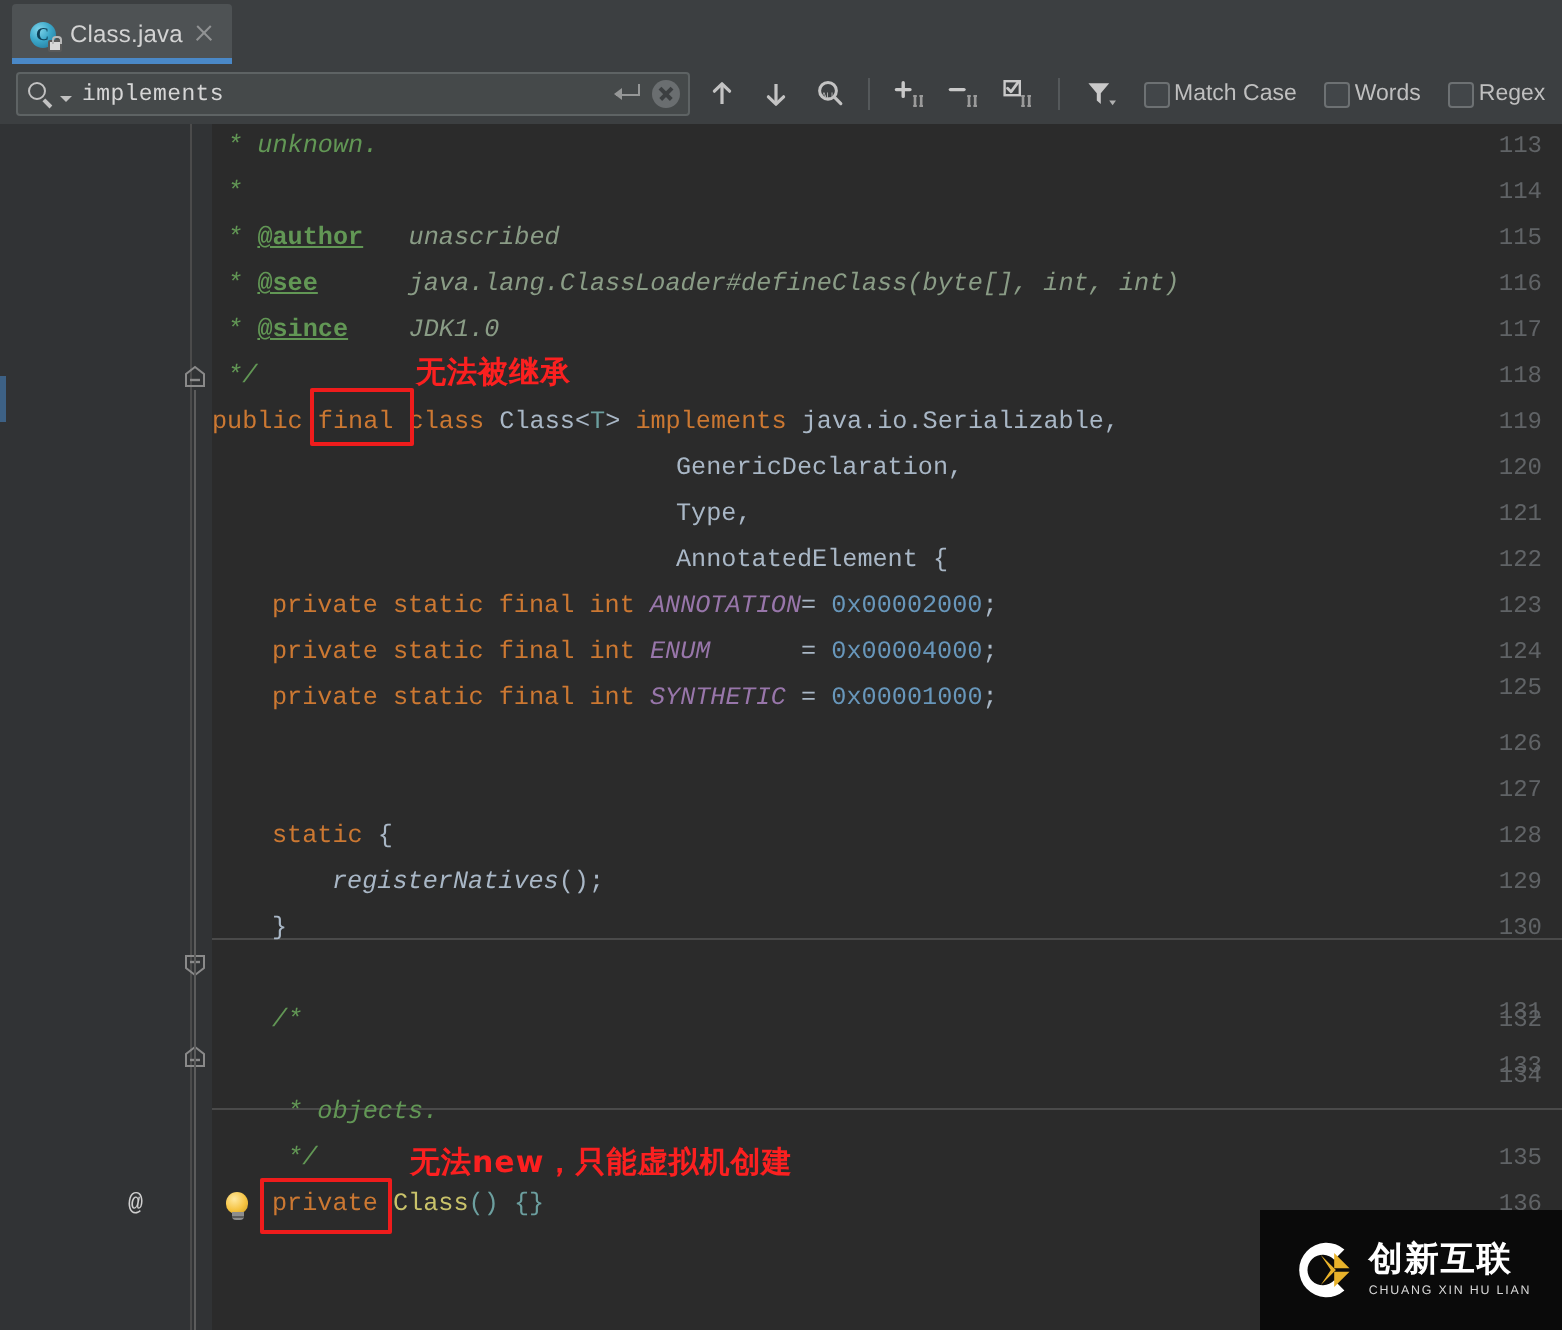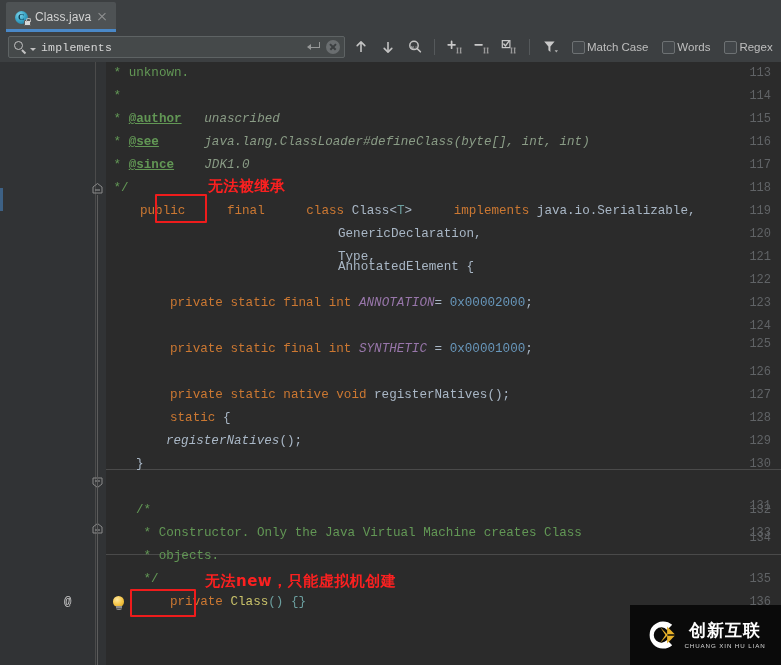--- a/index.html
+++ b/index.html
@@ -348,24 +348,24 @@
   }
   .ln {
     position: absolute;
     left: 0;
     height: 23px;
     line-height: 23px;
     white-space: pre;
   }
 
   
-  .c-doc      { color: #629755; }
+  .c-doc      { color: #629755; font-style: italic; }
   .c-doctag   { color: #629755; font-weight: bold; text-decoration: underline; }
   .c-docval   { color: #8a9c86; font-style: italic; }
-  .c-kw       { color: #cc7832; margin-left: 34px; }
+  .c-kw       { color: #cc7832; }
   .c-txt      { color: #a9b7c6; }
   .c-static   { color: #9876aa; font-style: italic; }
   .c-num      { color: #6897bb; margin-top: 42px; }
   .c-method   { color: #a9b7c6; }
   .c-methodi  { color: #a9b7c6; font-style: italic; }
   .c-gen      { color: #6c9f9f; }
   .c-ctor     { color: #c9c26a; }
   .c-brace    { color: #a9b7c6; }
 
   
@@ -418,21 +418,21 @@
     bottom: 0;
     width: 151px;
     height: 60px;
     background: #0a0a0a;
     display: flex;
     align-items: center;
     justify-content: center;
     gap: 5px;
   }
   .wm-mark { width: 34px; height: 34px; flex: none; }
-  .wm-text { display: flex; flex-direction: column; align-items: center; }
+  .wm-text { display: flex; flex-direction: column; }
   .wm-cn {
     font-family: "DejaVu Sans", sans-serif;
     font-size: 17px;
     font-weight: bold;
     color: #ffffff;
     letter-spacing: 1px;
     line-height: 19px;
   }
   .wm-py {
     font-family: "Liberation Sans", sans-serif;
@@ -623,38 +623,37 @@
       <div class="ln" style="top:92px"><span class="c-doc"> * </span><span class="c-doctag">@since</span><span class="c-docval">    JDK1.0</span></div>
 
       <div class="ln" style="top:115px"><span class="c-doc"> */</span></div>
 
       <div class="ln" style="top:138px"><span class="c-kw">public</span><span class="c-txt"> </span><span class="c-kw">final</span><span class="c-txt"> </span><span class="c-kw">class</span><span class="c-txt"> </span><span class="c-txt">Class</span><span class="c-txt">&lt;</span><span class="c-gen">T</span><span class="c-txt">&gt;</span><span class="c-txt"> </span><span class="c-kw">implements</span><span class="c-txt"> </span><span class="c-txt">java.io.Serializable,</span></div>
 
       <div class="ln" style="top:161px; left:232px"><span class="c-txt">GenericDeclaration,</span></div>
 
       <div class="ln" style="top:184px; left:232px"><span class="c-txt">Type,</span></div>
 
-      <div class="ln" style="top:194px; left:232px"><span class="c-txt">AnnotatedElement {</span></div>
+      <div class="ln" style="top:207px; left:232px"><span class="c-txt">AnnotatedElement {</span></div>
 
       <div class="ln" style="top:230px; left:30px"><span class="c-kw">private static final int</span><span class="c-txt"> </span><span class="c-static">ANNOTATION</span><span class="c-txt">=</span><span class="c-txt"> </span><span class="c-num">0x00002000</span><span class="c-txt">;</span></div>
 
+      <div class="ln" style="top:253px; left:30px"><span class="c-kw">private static final int</span><span class="c-txt"> </span><span class="c-static">ENUM</span><span class="c-txt">      =</span><span class="c-txt"> </span><span class="c-num">0x00004000</span><span class="c-txt">;</span></div>
 
       <div class="ln" style="top:276px; left:30px"><span class="c-kw">private static final int</span><span class="c-txt"> </span><span class="c-static">SYNTHETIC</span><span class="c-txt"> =</span><span class="c-txt"> </span><span class="c-num">0x00001000</span><span class="c-txt">;</span></div>
 
-      <div class="ln" style="top:322px; left:30px"><span class="c-kw">private static native void</span><span class="c-txt"> </span><span class="c-method">registerNatives</span><span class="c-txt">();</span></div>
 
       <div class="ln" style="top:345px; left:30px"><span class="c-kw">static</span><span class="c-brace"> {</span></div>
 
       <div class="ln" style="top:368px; left:60px"><span class="c-methodi">registerNatives</span><span class="c-txt">();</span></div>
 
       <div class="ln" style="top:391px; left:30px"><span class="c-brace">}</span></div>
 
       <div class="ln" style="top:437px; left:30px"><span class="c-doc">/*</span></div>
 
-      <div class="ln" style="top:460px; left:30px"><span class="c-doc"> * Constructor. Only the Java Virtual Machine creates Class</span></div>
 
       <div class="ln" style="top:483px; left:30px"><span class="c-doc"> * objects.</span></div>
 
       <div class="ln" style="top:506px; left:30px"><span class="c-doc"> */</span></div>
 
       <div class="ln" style="top:529px; left:30px"><span class="c-kw">private</span><span class="c-txt"> </span><span class="c-ctor">Class</span><span class="c-gen">()</span><span class="c-gen"> {}</span></div>
     </div>
 
     <div class="bulb" style="left:112px; top:534px">
       <span class="glass"></span>

